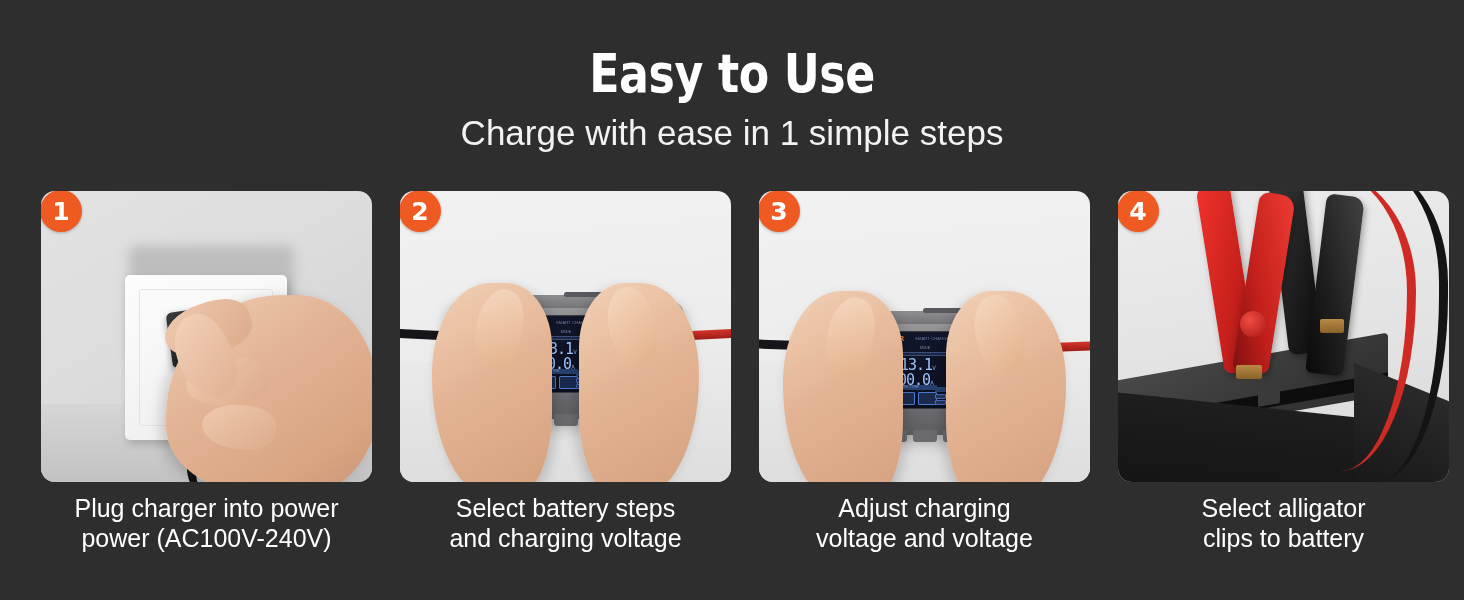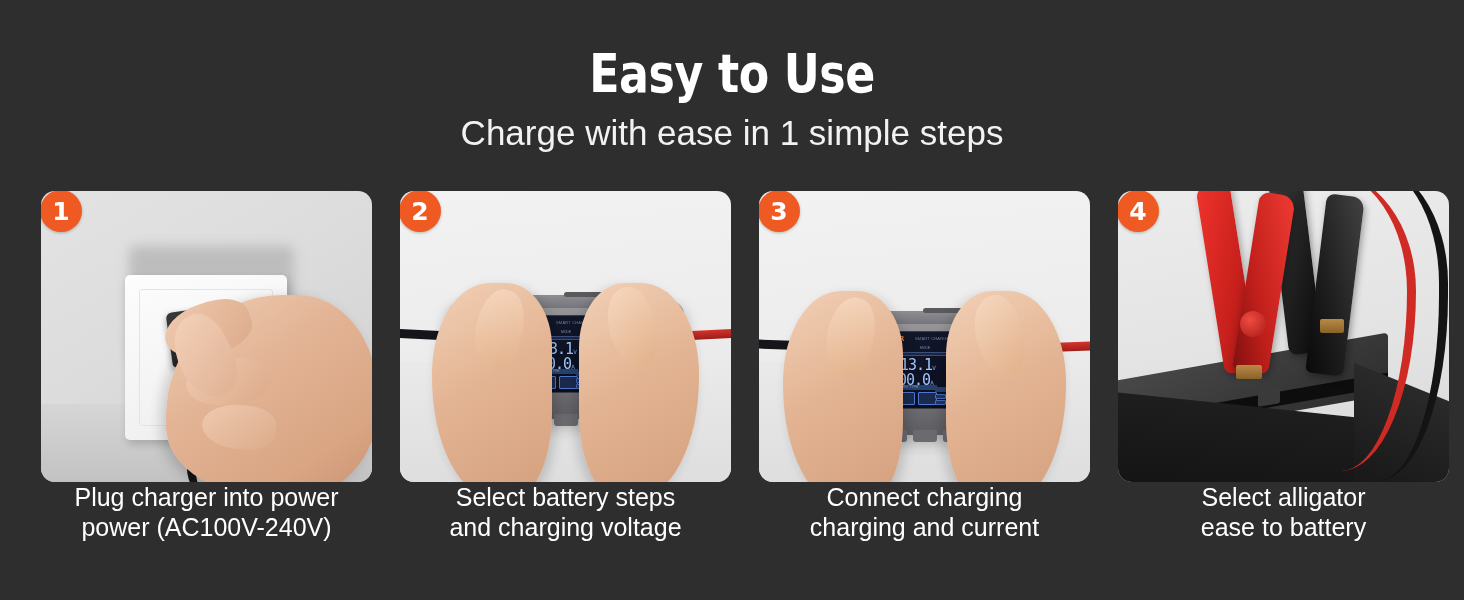--- a/index.html
+++ b/index.html
@@ -63,20 +63,21 @@
     font-weight:bold;
     font-size:25px;
     display:flex;
     align-items:center;
     justify-content:center;
     z-index:20;
     box-shadow:0 1px 3px rgba(0,0,0,.25);
   }
 
   .caption {
+    margin-top:11px;
     text-align:center;
     color:#ffffff;
     font-size:25px;
     line-height:30px;
     font-family:"Liberation Sans", sans-serif;
   }
 
   
   .p1 { background:linear-gradient(150deg,#e3e3e3 0%,#dcdcdc 45%,#cfcfcf 100%); }
   .p1 .wall-shadow{
@@ -593,22 +594,22 @@
             <i></i>
             <i></i>
           </div>
       </div>
       <div class="handL"></div>
       <div class="handR"></div>
       <div class="thumbL"></div>
       <div class="thumbR"></div>
     </div>
     <div class="caption">
-      <div>Connect charging</div>
-      <div>charging and current</div>
+      <div>Adjust charging</div>
+      <div>voltage and voltage</div>
     </div>
   </div>
 
   <div class="step">
     <div class="card p4">
       <div class="badge">4</div>
       <div class="batt-top"></div>
       <div class="batt-rim"></div>
       <div class="batt-face"></div>
       <div class="batt-right"></div>
@@ -622,17 +623,17 @@
       </div>
       <div class="clip-red">
         <div class="jaw-a"></div>
         <div class="jaw-b"></div>
         <div class="pivot"></div>
         <div class="tooth"></div>
       </div>
     </div>
     <div class="caption">
       <div>Select alligator</div>
-      <div>ease to battery</div>
+      <div>clips to battery</div>
     </div>
   </div>
 
 </div>
 
 </body></html>

